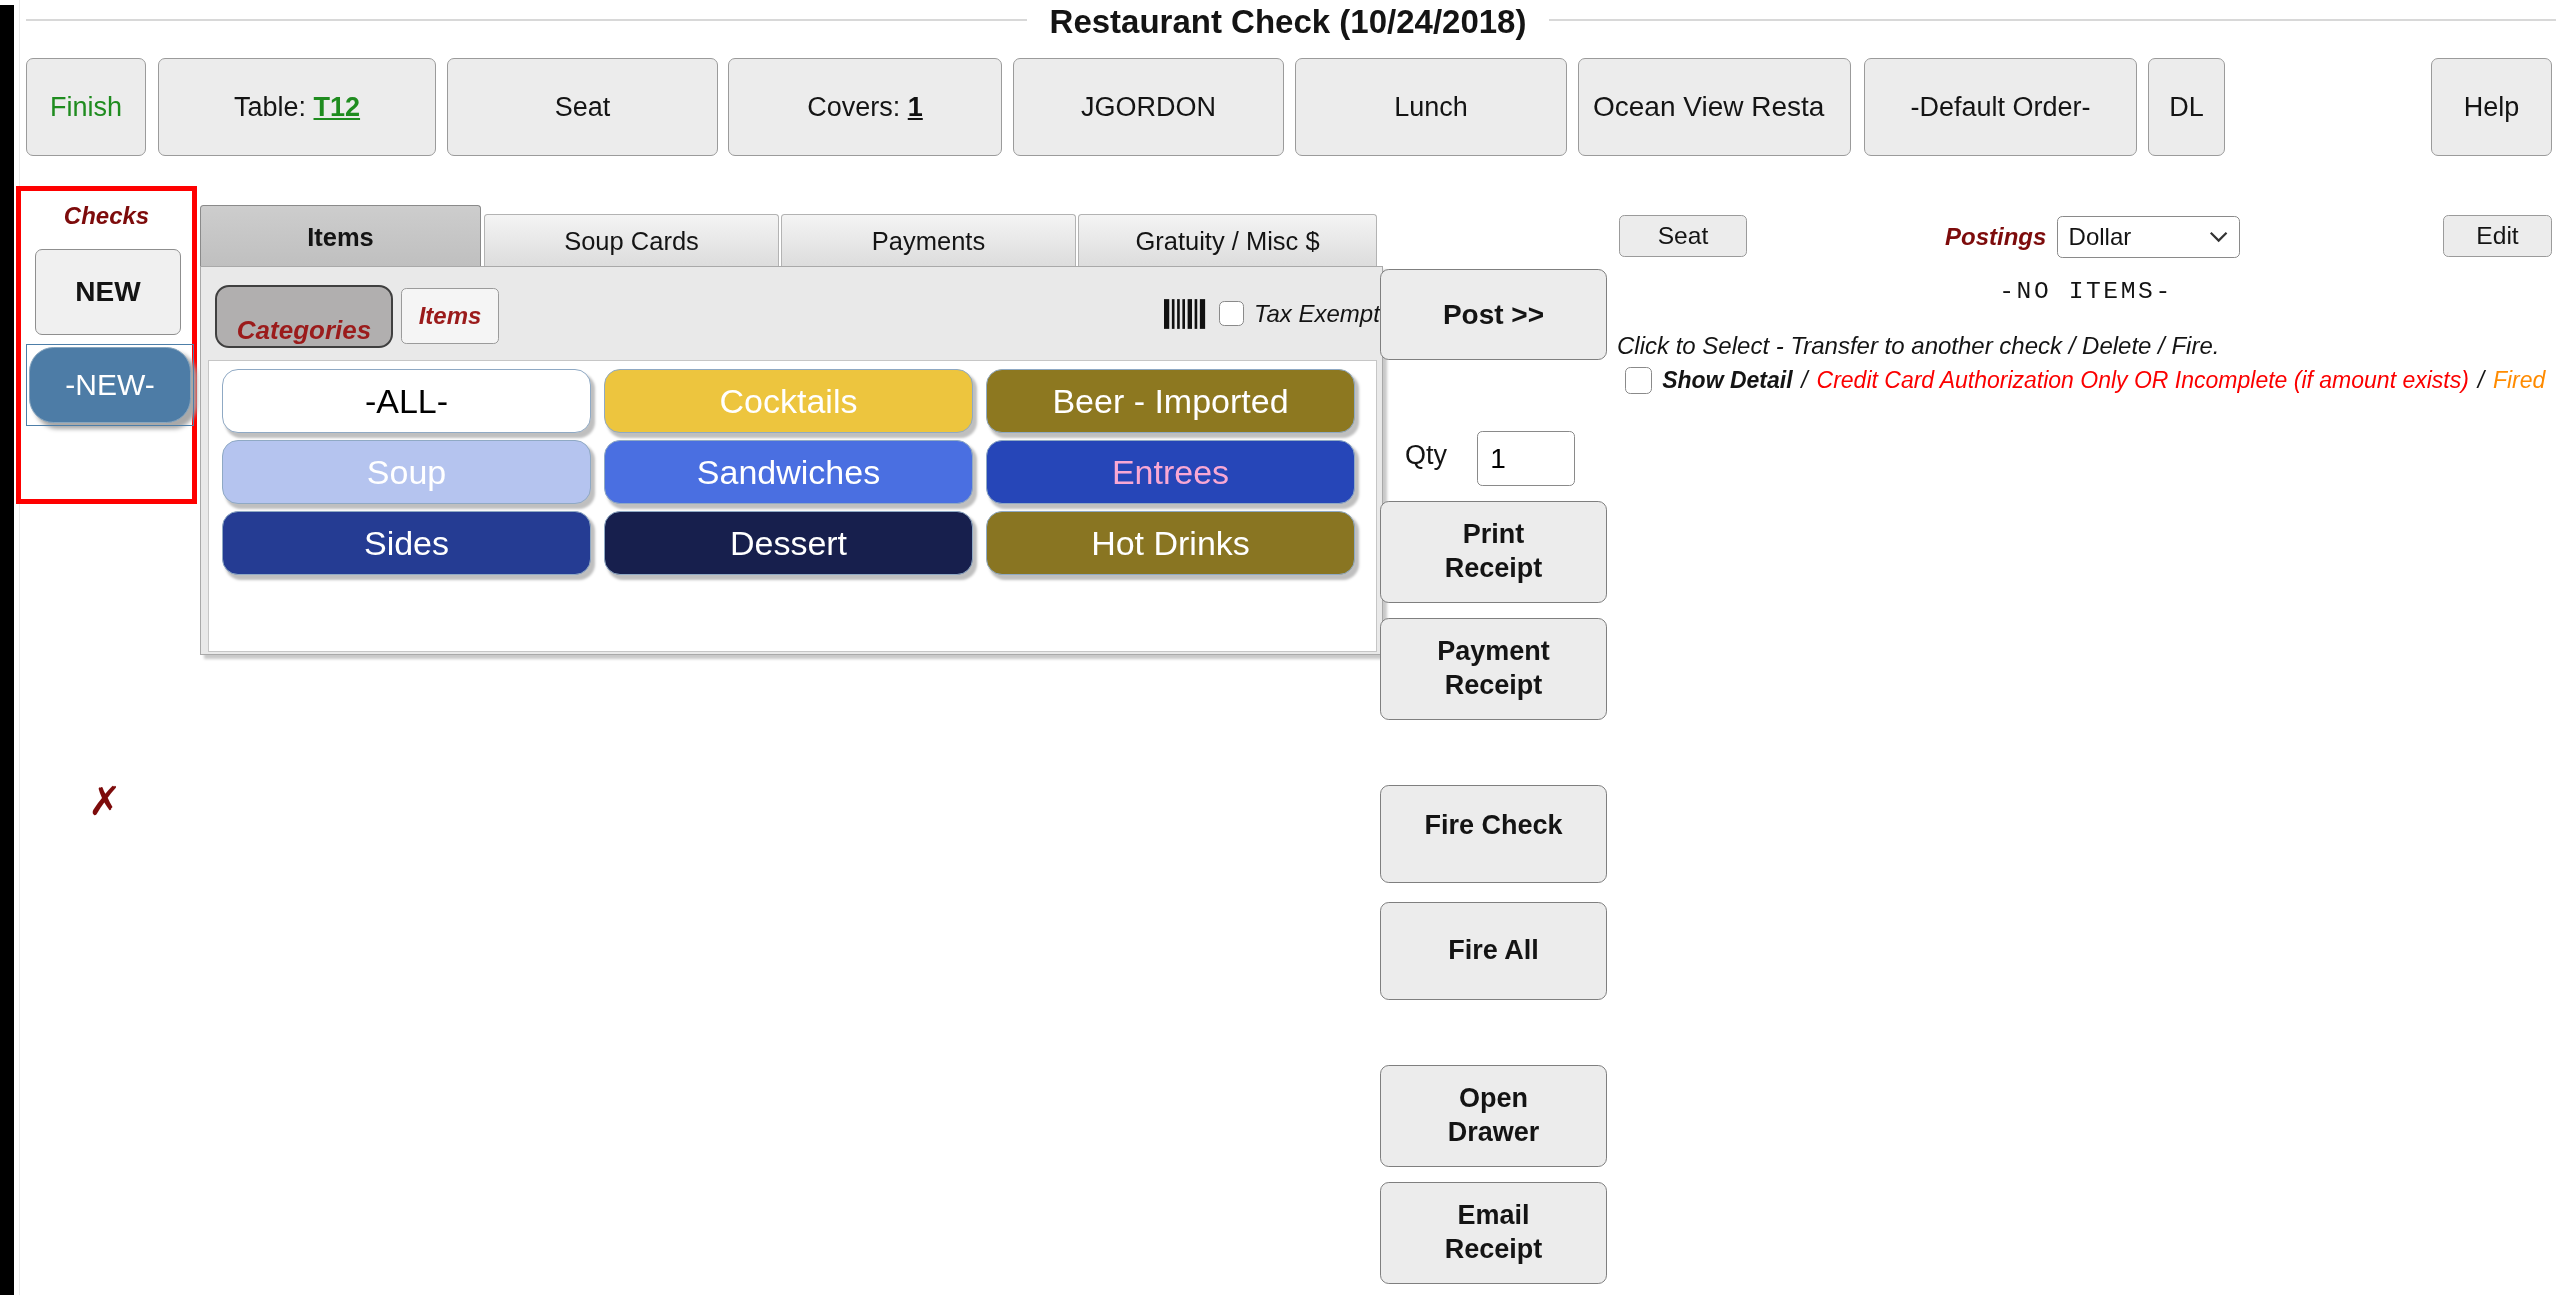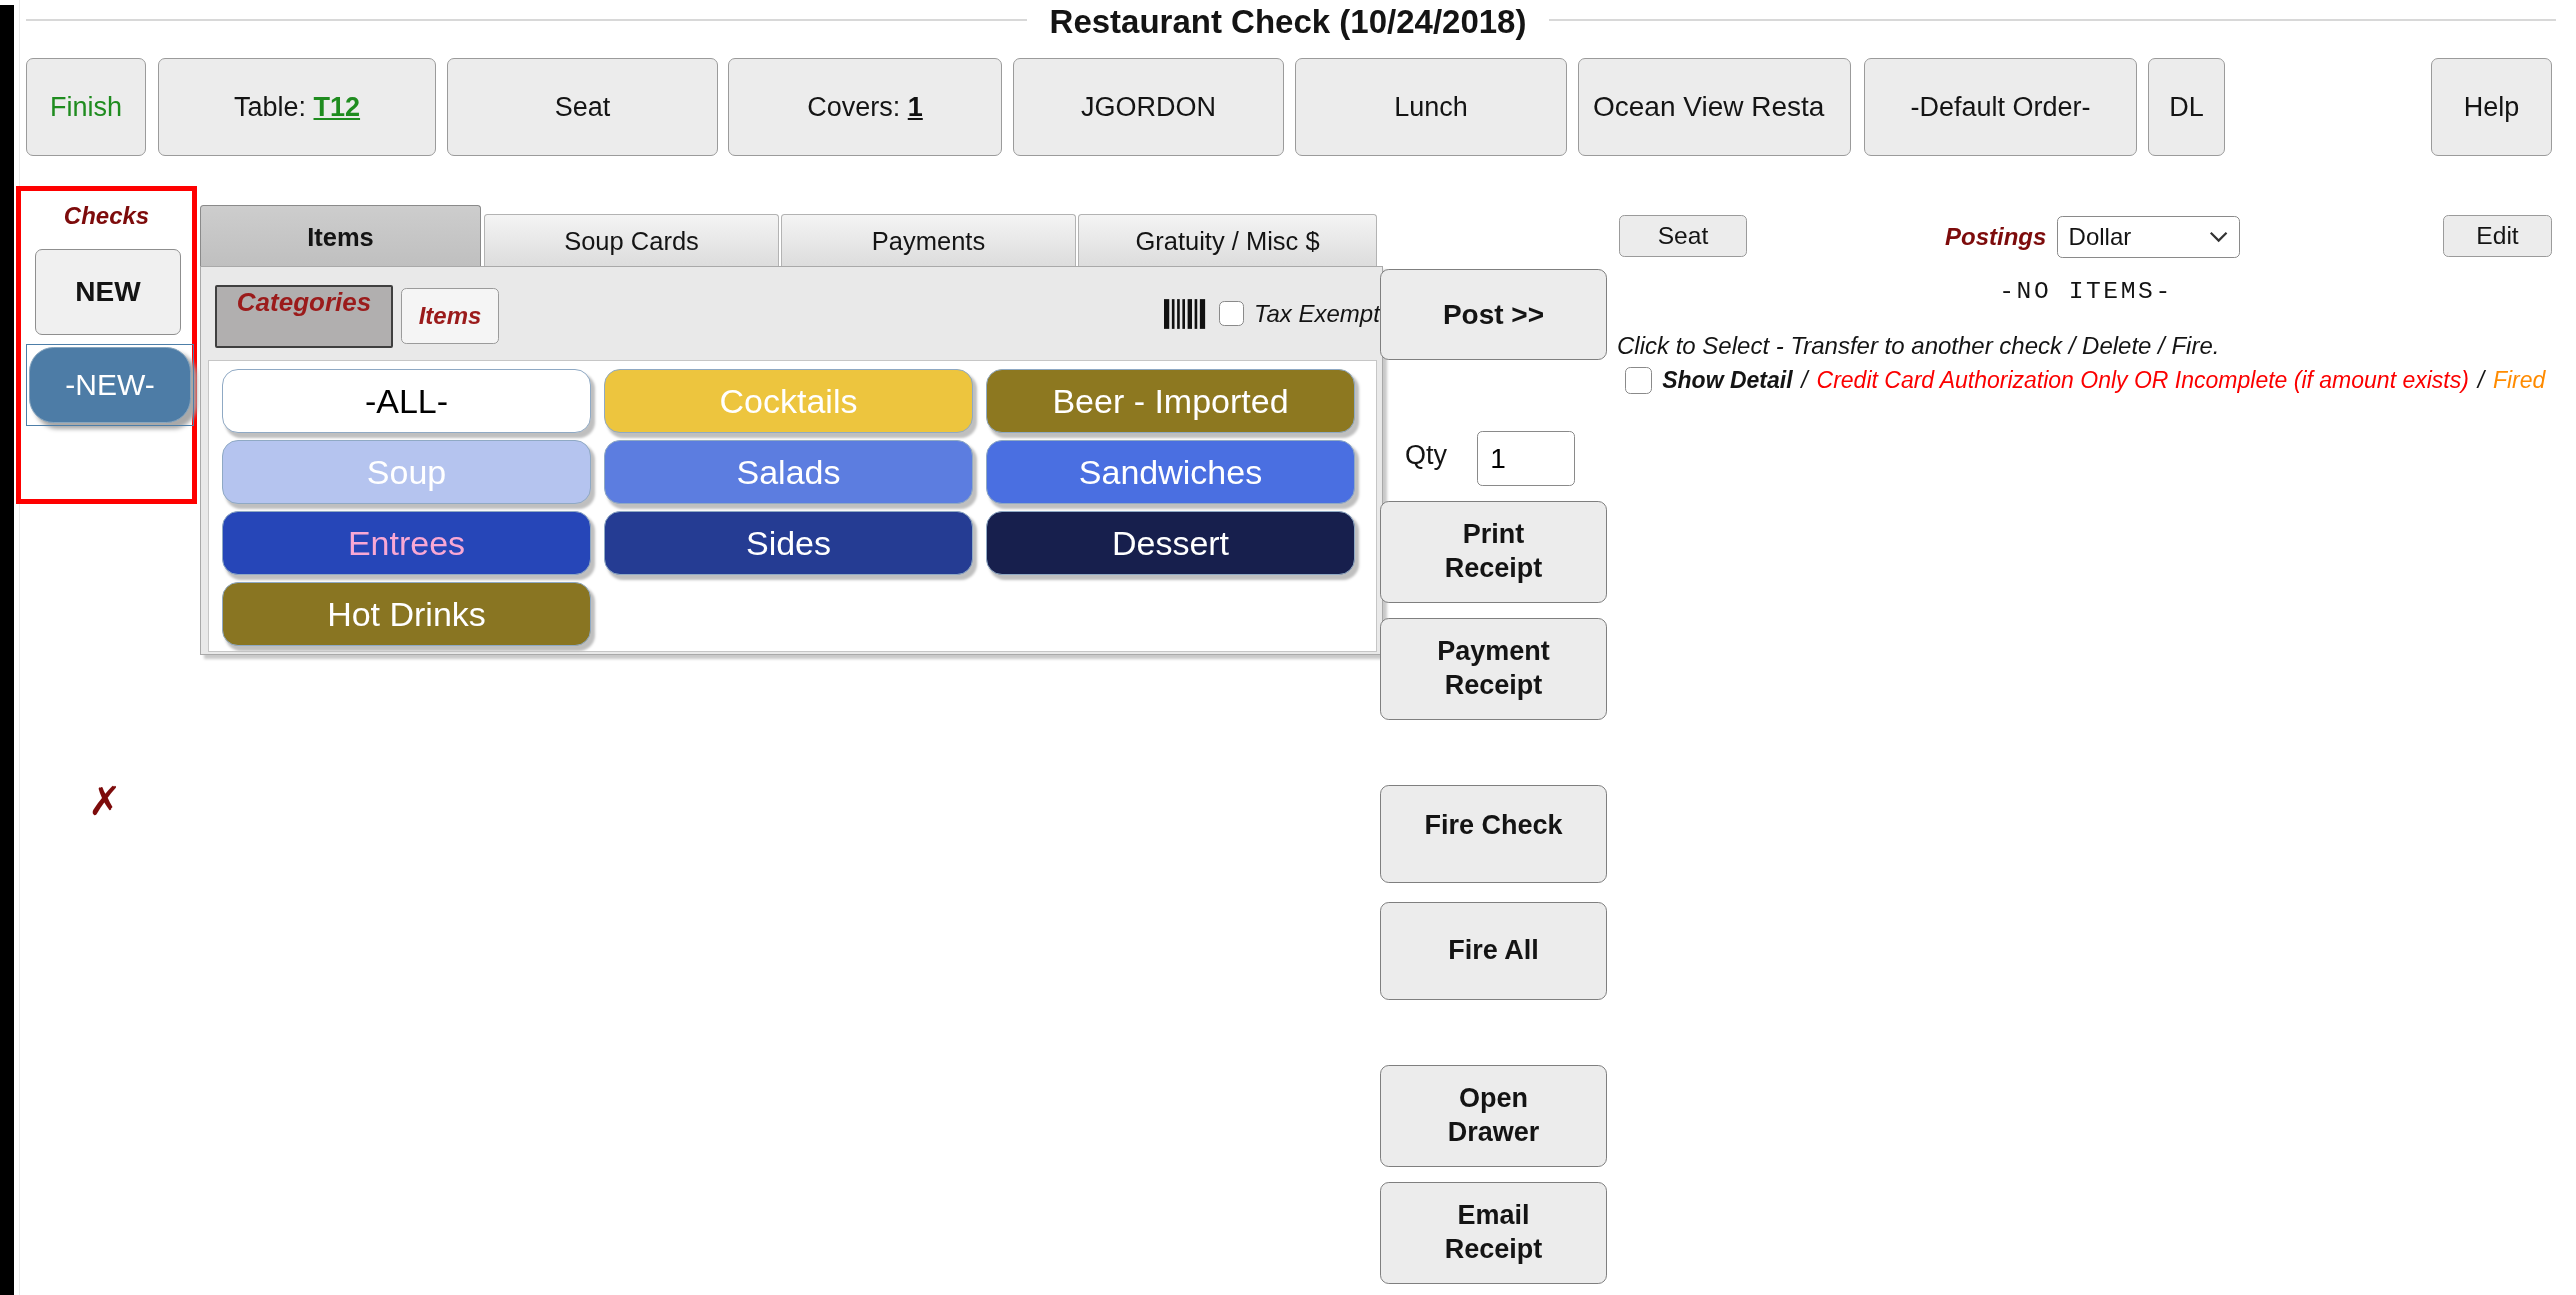--- a/index.html
+++ b/index.html
@@ -43,22 +43,22 @@
   
   .tab{
     position:absolute;box-sizing:border-box;display:flex;align-items:center;justify-content:center;
     background:linear-gradient(#f4f4f4,#dcdcdc);border:1.8px solid #b3b3b3;border-bottom:none;
     border-radius:3.5px 3.5px 0 0;font-size:25.5px;
   }
   .tab.active{background:linear-gradient(#cdcdcd,#bfbfbf);border-color:#8a8a8a;font-weight:700;}
   
   .panel{left:200px;top:266px;width:1183px;height:389px;background:#e9e9e9;
     border:1.8px solid #a9a9a9;box-shadow:4.4px 4.4px 2.6px #c9c9c9;}
-  .cat-toggle{left:14px;top:17.6px;width:178px;height:63px;background:#b1afaf;border:2.6px solid #3f3f3f;border-radius:2px;
-    display:flex;align-items:flex-start;justify-content:center;font-size:26px;font-weight:700;font-style:italic;}
+  .cat-toggle{left:14px;top:17.6px;width:178px;height:63px;background:#b1afaf;border:2.6px solid #3f3f3f;border-radius:14px;
+    display:flex;align-items:flex-end;justify-content:center;font-size:26px;font-weight:700;font-style:italic;}
   .items-toggle{left:200px;top:21px;width:98px;height:56px;background:#f5f5f5;border:1.8px solid #9b9b9b;border-radius:5.3px;
     display:flex;align-items:center;justify-content:center;font-size:24px;font-weight:700;font-style:italic;}
   .dark-red{color:#9b1b1b;}
   .checkbox{width:24.6px;height:24.6px;background:#fff;border:1.8px solid #8a8a8a;border-radius:5.3px;}
   .tax-label{font-size:24px;font-style:italic;}
   .grid{
     left:7px;top:93px;width:1169px;height:292px;background:#fff;border:1.8px solid #c6c6c6;
     display:grid;grid-template-columns:repeat(3,369px);grid-auto-rows:64px;gap:7px 13px;
     padding:8px 0 0 13px;
   }
@@ -170,21 +170,20 @@
     <rect x="41" y="0" width="6" height="34" fill="#111"></rect>
   </svg>
   <div class="abs checkbox" style="left:1018px;top:34px;"></div>
   <div class="abs tax-label" style="left:1053px;top:33px;">Tax Exempt</div>
 
   <div class="abs grid">
     <div class="cat" style="background-color: rgb(255, 255, 255); color: rgb(0, 0, 0);">-ALL-</div>
     <div class="cat" style="background-color: rgb(237, 197, 62); color: rgb(255, 255, 255);">Cocktails</div>
     <div class="cat" style="background-color: rgb(141, 120, 32); color: rgb(255, 255, 255);">Beer - Imported</div>
     <div class="cat" style="background-color: rgb(181, 196, 239); color: rgb(255, 255, 255);">Soup</div>
-    <div class="cat" style="background-color: rgb(92, 125, 224); color: rgb(255, 255, 255);">Salads</div>
     <div class="cat" style="background-color: rgb(74, 111, 225); color: rgb(255, 255, 255);">Sandwiches</div>
     <div class="cat" style="background-color: rgb(38, 70, 184); color: #f9a8d4;">Entrees</div>
     <div class="cat" style="background-color: rgb(37, 60, 147); color: rgb(255, 255, 255);">Sides</div>
     <div class="cat" style="background-color: rgb(23, 31, 77); color: rgb(255, 255, 255);">Dessert</div>
     <div class="cat" style="background-color: rgb(137, 117, 34); color: #ffffff;">Hot Drinks</div>
   </div>
 </div>
 
 <div class="btn action" style="left:1380px;top:269px;width:227px;height:91px;font-size:28px;">Post &gt;&gt;</div>
 <div class="abs qty-label">Qty</div>

